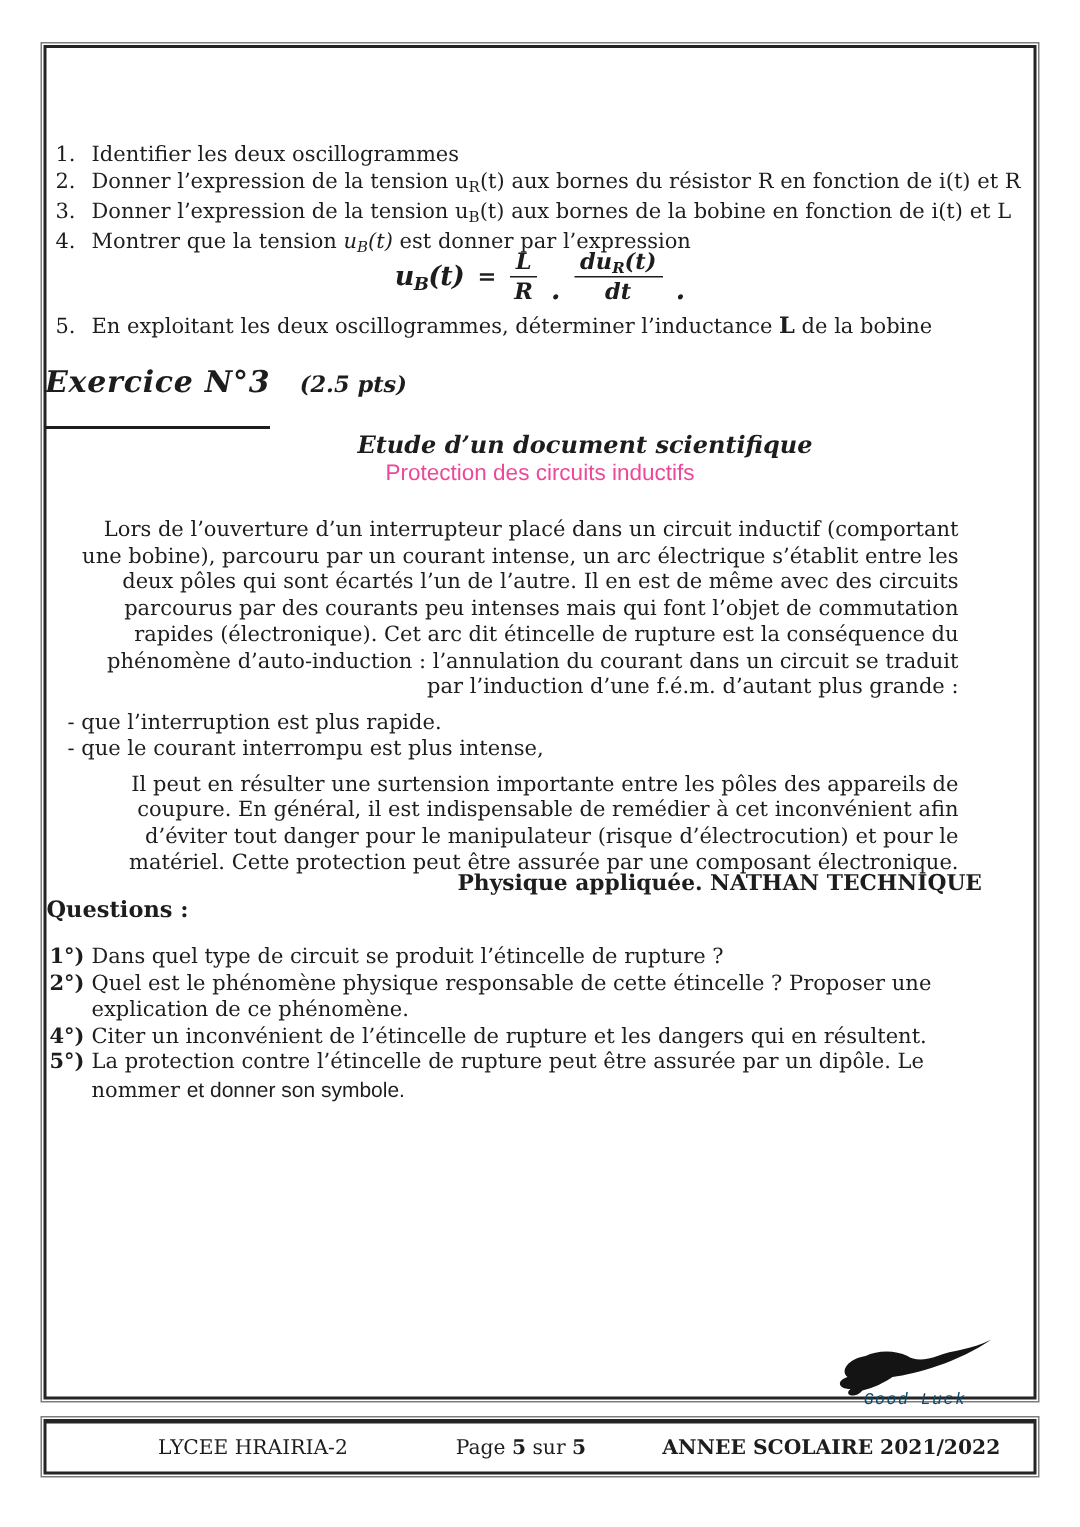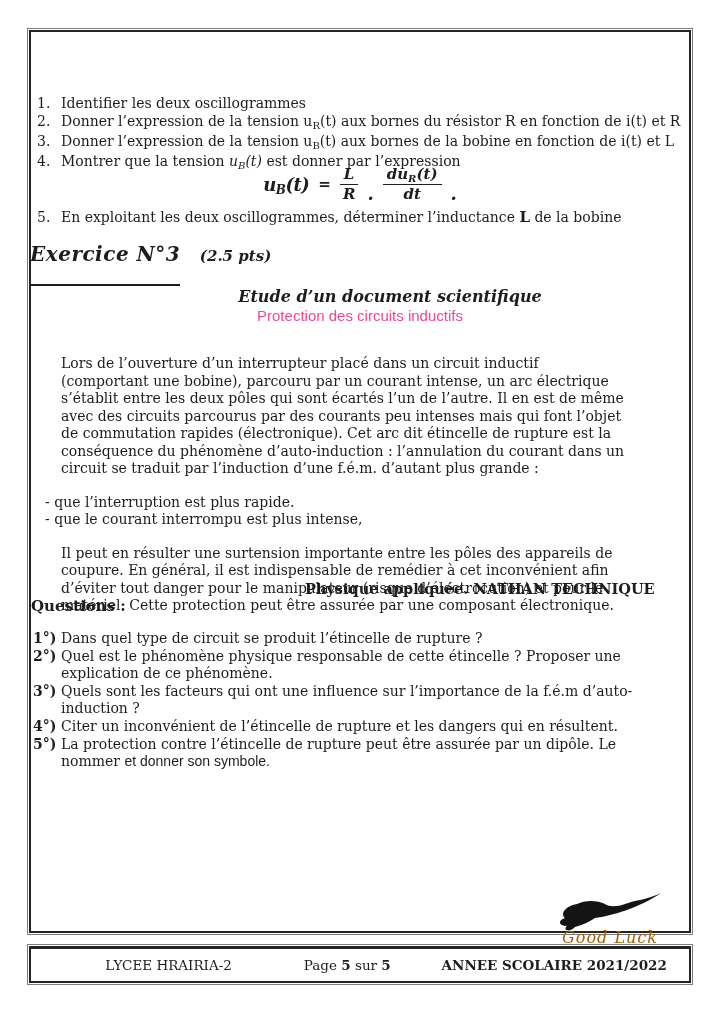--- a/index.html
+++ b/index.html
@@ -55,34 +55,34 @@
   .ex-title { font-size:20px; border-bottom:2px solid #1d1d1d; padding-bottom:18px; letter-spacing:0.5px; }
   .ex-pts { font-size:15px; margin-left:14px; }
 
   .doc-title { position:absolute; top:255px; left:0; width:100%; text-align:center;
     font-weight:bold; font-style:italic; font-size:16px;padding-left:30px; }
   .doc-subtitle { position:absolute; top:275px; left:0; width:100%; text-align:center;
     font-family:"Liberation Sans", sans-serif; font-size:15px; color:#ec4899; }
 
   
   .body-text { position:absolute; left:14px; top:307px; width:600px; font-size:14px; line-height:17.5px; }
-  .body-text p { margin:16px; }
+  .body-text p { margin:6px;text-align:right; }
 
   .source { position:absolute; left:274px; top:548px; font-weight:bold; font-size:14.5px; }
   .q-label { position:absolute; left:0px; top:565px; font-weight:bold; font-size:15px; }
 
   
   .q-list { position:absolute; left:2px; top:598px; width:628px; font-size:14px; line-height:17.6px; }
   .qitem { padding-left:28px; text-indent:-28px; }
   .qitem .num { display:inline-block; width:28px; text-indent:0; font-weight:bold; }
 
   
   .logo { position:absolute; right:24px; top:858px; width:110px; text-align:center; }
   .logo svg { display:block; }
-  .logo-text { font-style:italic; font-size:16px; letter-spacing:1px; color:#a16207; margin-top:-8px; }
+  .logo-text { font-style:italic; font-size:11px; letter-spacing:1px; color:#0c4a6e; margin-top:-8px;font-family:Liberation Mono, monospace; }
 
   
   .footer-box {
     position:absolute; left:29px; top:946px; width:662px; height:37px;
     box-sizing:border-box;
     border:2px solid #242424; border-top-width:3px;
     outline:1px solid #7d7d7d; outline-offset:1px;
     display:flex; align-items:center;
     font-size:13.5px;
   }
@@ -140,21 +140,20 @@
       <p>Il peut en résulter une surtension importante entre les pôles des appareils de coupure. En général, il est indispensable de remédier à cet inconvénient afin d’éviter tout danger pour le manipulateur (risque d’électrocution) et pour le matériel. Cette protection peut être assurée par une composant électronique.</p>
     </div>
 
     <div class="source">Physique appliquée. NATHAN TECHNIQUE</div>
 
     <div class="q-label">Questions :</div>
 
     <div class="q-list">
         <div class="qitem"><span class="num">1°)</span><span><span>Dans quel type de circuit se produit l’étincelle de rupture ?</span></span></div>
         <div class="qitem"><span class="num">2°)</span><span><span>Quel est le phénomène physique responsable de cette étincelle ? Proposer une explication de ce phénomène.</span></span></div>
-        <div class="qitem"><span class="num">3°)</span><span><span>Quels sont les facteurs qui ont une influence sur l’importance de la f.é.m d’auto-induction ?</span></span></div>
         <div class="qitem"><span class="num">4°)</span><span><span>Citer un inconvénient de l’étincelle de rupture et les dangers qui en résultent.</span></span></div>
         <div class="qitem"><span class="num">5°)</span><span><span>La protection contre l’étincelle de rupture peut être assurée par un dipôle. Le nommer </span><span class="seg-sans">et donner son symbole.</span></span></div>
       </div>
 
     <div class="logo">
       <svg width="110" height="46" viewBox="0 0 110 46">
         <path fill="#141414" d="M106 3
           C 92 10, 80 10, 70 14
           C 62 17, 54 17, 50 14
           C 42 10, 30 10, 22 14

